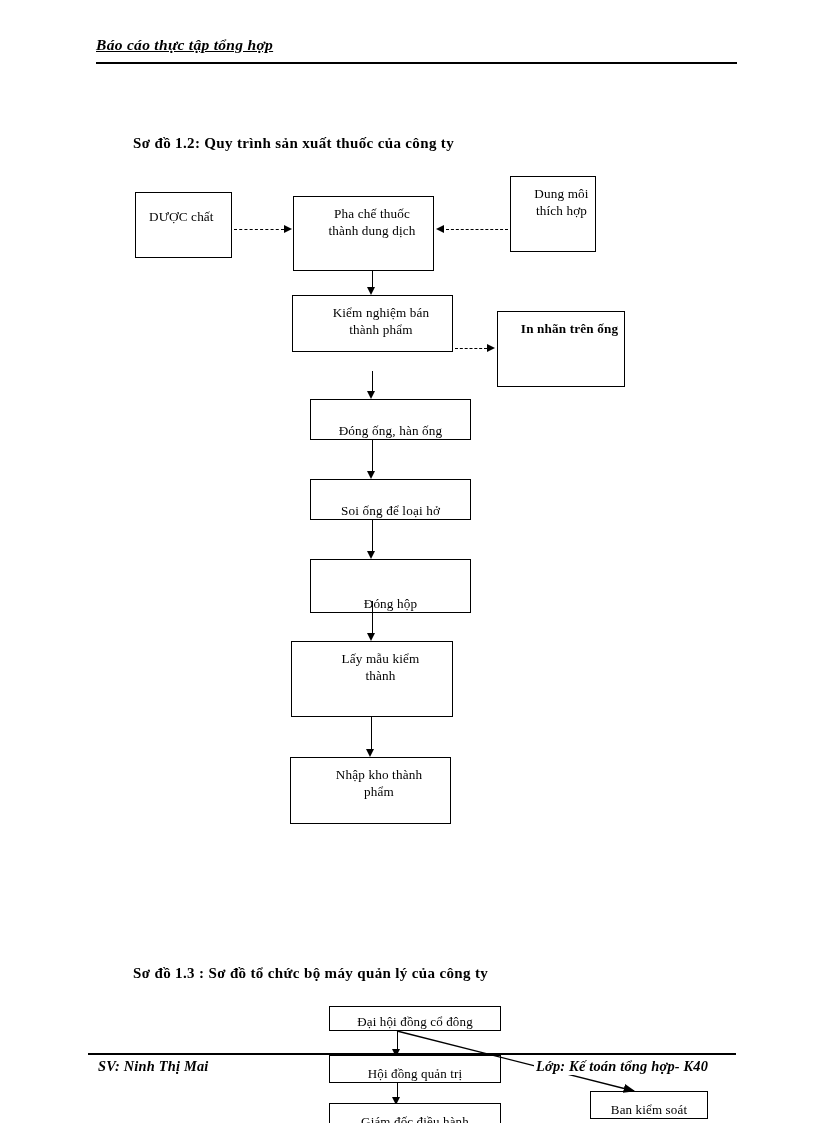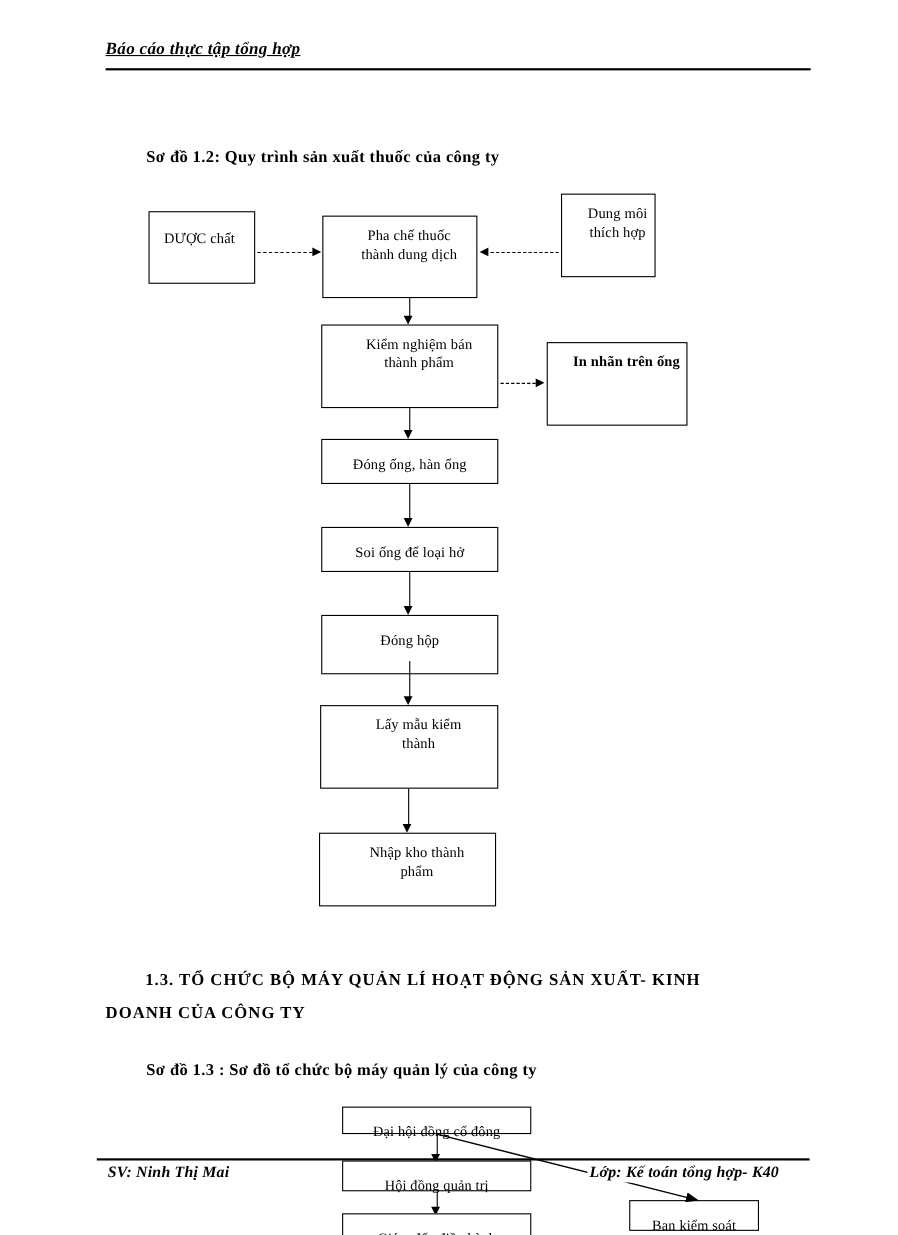--- a/index.html
+++ b/index.html
@@ -80,23 +80,24 @@
     padding-top: 6px;
     letter-spacing: 0.15px;
   }
   .node.left-text {
     text-align: left;
     padding-left: 13px;
     padding-top: 16px;
   }
   .node.mid {
     display: flex;
-    align-items: flex-start;
+    align-items: flex-end;
     justify-content: center;
-    padding-top: 14px;
+    padding-top: 0;
+    margin-left: 18px;
   }
   .node.toppad { padding-top: 9px; padding-left: 17px; }
 
   
   .v-line {
     position: absolute;
     width: 0;
     border-left: 1.3px solid #000;
   }
   .arrow-down {
@@ -196,21 +197,21 @@
 
     <div class="h-dashdot" style="left:234px; top:229px; width:50px;"></div>
     <div class="arrow-right" style="left:284px; top:225px;"></div>
 
     <div class="h-dashdot" style="left:446px; top:229px; width:62px;"></div>
     <div class="arrow-left" style="left:436px; top:225px;"></div>
 
     <div class="v-line" style="left:372px; top:271px; height:17px;"></div>
     <div class="arrow-down" style="left:367px; top:287px;"></div>
 
-    <div class="node toppad" style="left:292px; top:295px; width:161px; height:76px;">
+    <div class="node toppad" style="left:292px; top:295px; width:161px; height:57px;">
       <div>Kiểm nghiệm bán</div>
       <div>thành phẩm</div>
     </div>
 
     <div class="node toppad" style="left:497px; top:311px; width:128px; height:76px;font-weight:bold;">
       <div>In nhãn trên ống</div>
     </div>
 
     <div class="h-dashed" style="left:455px; top:348px; width:32px;"></div>
     <div class="arrow-right" style="left:487px; top:344px;"></div>
@@ -247,24 +248,20 @@
     <div class="v-line" style="left:371px; top:717px; height:33px;"></div>
     <div class="arrow-down" style="left:366px; top:749px;"></div>
 
     <div class="node toppad" style="left:290px; top:757px; width:161px; height:67px;">
       <div>Nhập kho thành</div>
       <div>phẩm</div>
     </div>
 
   </div>
 
-  <div class="section-heading">
-    <span class="indent"></span><span>1.3. TỔ CHỨC BỘ MÁY QUẢN LÍ HOẠT ĐỘNG SẢN XUẤT- KINH</span><br>
-    <span>DOANH CỦA CÔNG TY</span>
-  </div>
 
   <div class="caption caption-13">Sơ đồ 1.3 : Sơ đồ tổ chức bộ máy quản lý của công ty</div>
 
   <div>
 
     <div class="node mid" style="left:311px; top:1006px; width:172px; height:25px; font-size:13px;">
       <div>Đại hội đồng cổ đông</div>
     </div>
 
     <div class="v-line" style="left:397px; top:1031px; height:20px;"></div>

